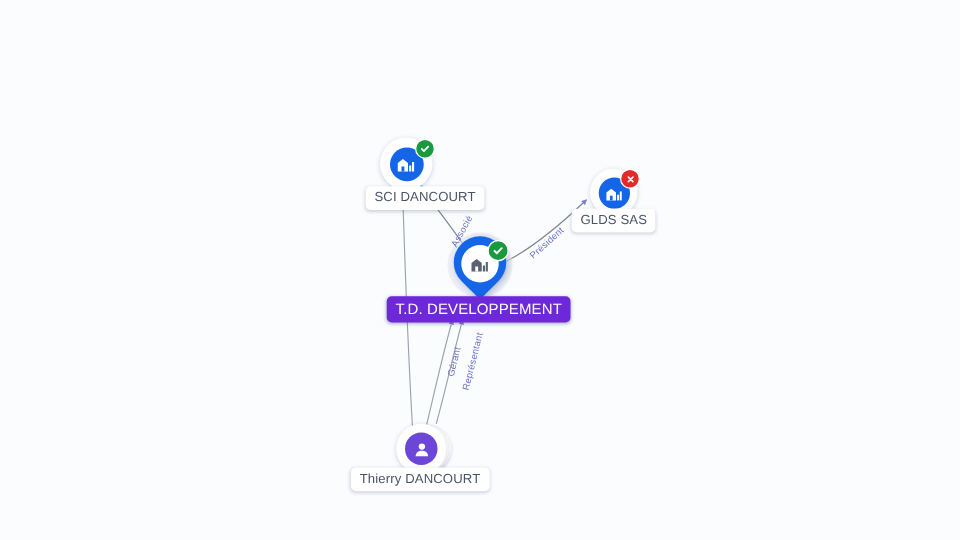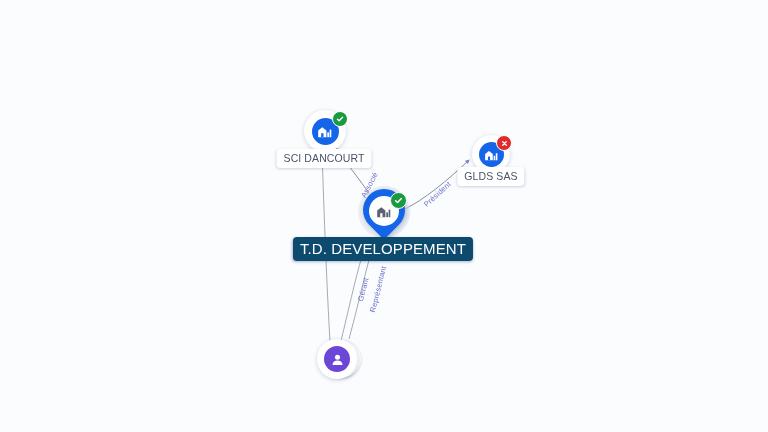--- a/index.html
+++ b/index.html
@@ -146,23 +146,23 @@
     background: #ffffff;
     color: #495368;
     font-size: 10.5px;
     letter-spacing: 0.1px;
     padding: 3px 7px 4px 7px;
     border-radius: 4px;
     box-shadow: 0 1px 3px rgba(40,60,110,0.22);
     z-index: 8;
   }
   .node-label.selected {
-    background: #0c4a6e;
+    background: #6d28d9;
     color: #ffffff;
-    font-size: 15px;
+    font-size: 12px;
     padding: 3px 7px 4px 7px;
     box-shadow: 0 1px 3px rgba(20,50,110,0.35);
   }
 
   
   .edge-label {
     position: absolute;
     white-space: nowrap;
     color: #6b72c9;
     font-size: 7.5px;
@@ -216,21 +216,21 @@
           <rect x="12.6" y="6.6" width="1.7" height="7.6" fill="#ffffff"></rect>
         </svg>
       </div>
     </div>
     <div class="badge ok" style="left:7px; top:-20px;">
       <svg width="8" height="8" viewBox="0 0 10 10">
         <path d="M1.8 5.2 L3.9 7.3 L8.2 2.8" fill="none" stroke="#ffffff" stroke-width="1.7" stroke-linecap="round" stroke-linejoin="round"></path>
       </svg>
     </div>
   </div>
-  <div class="node-label" style="left:324px; top:149px;">SCI DANCOURT</div>
+  <div class="node-label" style="left:340px; top:149px;">SCI DANCOURT</div>
 
   <div class="node" style="left:491px; top:154px;">
     <div class="company-circle" style="left:-19px; top:-19px; width:38px; height:38px;">
       <div class="company-inner" style="width:25px; height:25px;">
         <svg width="15" height="15" viewBox="0 0 16 16">
           <path d="M1.2 14.2 V7.4 L5.3 4.2 L9.4 7.4 V14.2 Z" fill="#ffffff"></path>
           <rect x="4.2" y="10.2" width="2.3" height="4" fill="#1565e8"></rect>
           <rect x="10.3" y="9.4" width="1.7" height="4.8" fill="#ffffff"></rect>
           <rect x="12.6" y="6.6" width="1.7" height="7.6" fill="#ffffff"></rect>
         </svg>
@@ -268,14 +268,15 @@
     <div class="person-stack-back" style="left:-16px; top:-19px; width:38px; height:38px; z-index:2;"></div>
     <div class="person-circle">
       <div class="person-inner">
         <svg width="15" height="15" viewBox="0 0 16 16">
           <circle cx="8" cy="5.6" r="2.7" fill="#ffffff"></circle>
           <path d="M2.6 13.8 C2.9 10.4 5.2 9.1 8 9.1 C10.8 9.1 13.1 10.4 13.4 13.8 Z" fill="#ffffff"></path>
         </svg>
       </div>
     </div>
   </div>
+  <div class="node-label" style="left:336px; top:374px;">Thierry DANCOURT</div>
 
 </div>
 
 </body></html>

